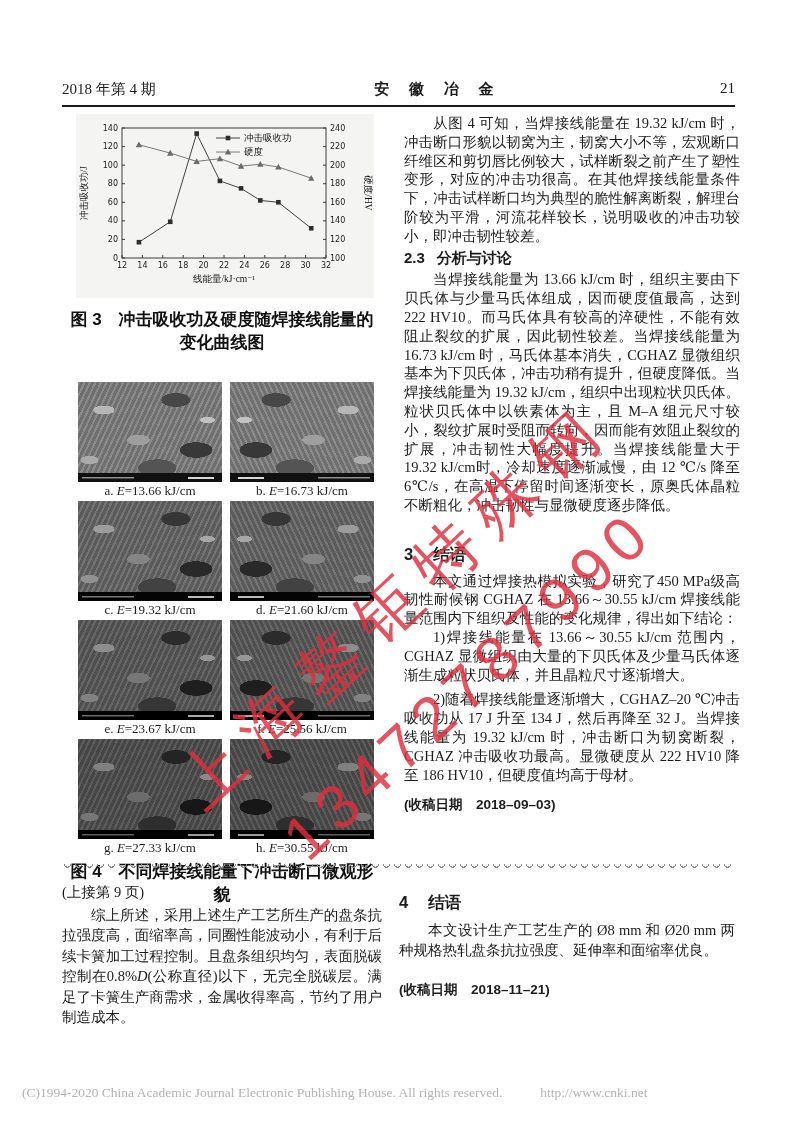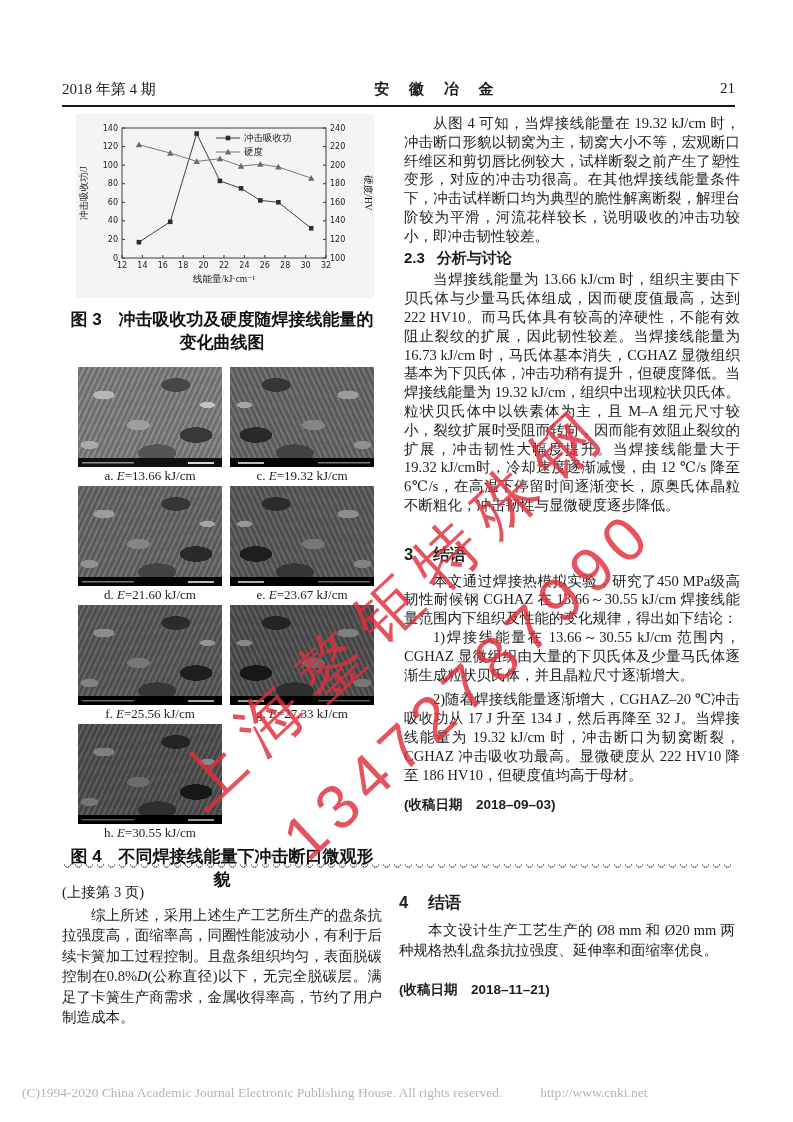--- a/index.html
+++ b/index.html
@@ -21,21 +21,21 @@
   .h-main{font-family:"Liberation Sans","DejaVu Sans",sans-serif;font-weight:700;
           font-size:16.5px;margin:30px 0 8px 0;}
   .h-main .num{margin-right:20px;}
   .received{margin-top:12px;font-family:"Liberation Sans","DejaVu Sans",sans-serif;
             font-weight:700;font-size:13.5px;padding-right:4px;}
   
   .fig3{width:298px;height:184px;margin-left:14px;background:#f4f4f2;}
   .fig-caption{margin-top:6px;text-align:center;font-family:"Liberation Sans","DejaVu Sans",sans-serif;
                font-weight:700;font-size:17px;color:#111;}
   
-  .sem-grid{margin-top:13px;margin-left:16px;display:grid;grid-template-columns:144px 144px;
+  .sem-grid{margin-top:28px;margin-left:16px;display:grid;grid-template-columns:144px 144px;
             column-gap:8px;row-gap:2px;}
   .sem{position:relative;width:144px;height:100px;background-color:#7e7e7e;background-image:
        radial-gradient(26px 11px at 18% 28%,#b7b7b7 0 40%,transparent 41%),
        radial-gradient(32px 15px at 68% 18%,#474747 0 45%,transparent 46%),
        radial-gradient(28px 13px at 42% 58%,#9e9e9e 0 40%,transparent 41%),
        radial-gradient(36px 17px at 82% 68%,#383838 0 45%,transparent 46%),
        radial-gradient(22px 10px at 8% 78%,#ababab 0 40%,transparent 41%),
        radial-gradient(42px 19px at 55% 86%,#545454 0 45%,transparent 46%),
        radial-gradient(18px 8px at 90% 38%,#c2c2c2 0 40%,transparent 41%),
        repeating-linear-gradient(115deg,rgba(255,255,255,.10) 0 2px,rgba(0,0,0,.12) 2px 5px);}
@@ -169,20 +169,24 @@
         <path d="M 152 34.8 L 155.2 40.6 L 148.8 40.6 Z" fill="#6b6b6b"></path>
         <text x="168" y="41" font-size="9.5" fill="#111">硬度</text>
       </svg>
     <div class="fig-caption">图 3　冲击吸收功及硬度随焊接线能量的变化曲线图</div>
 
     <div class="sem-grid">
       <div class="sem-cell r1">
         <div class="sem"></div>
         <div class="sem-label"><span>a. </span><i>E</i><span>=13.66 kJ/cm</span></div>
       </div>
+      <div class="sem-cell r1">
+        <div class="sem"></div>
+        <div class="sem-label"><span>b. </span><i>E</i><span>=16.73 kJ/cm</span></div>
+      </div>
       <div class="sem-cell r2">
         <div class="sem"></div>
         <div class="sem-label"><span>c. </span><i>E</i><span>=19.32 kJ/cm</span></div>
       </div>
       <div class="sem-cell r2">
         <div class="sem"></div>
         <div class="sem-label"><span>d. </span><i>E</i><span>=21.60 kJ/cm</span></div>
       </div>
       <div class="sem-cell r3">
         <div class="sem"></div>
@@ -216,21 +220,21 @@
     <p>本文通过焊接热模拟实验，研究了450 MPa级高韧性耐候钢 CGHAZ 在 13.66～30.55 kJ/cm 焊接线能量范围内下组织及性能的变化规律，得出如下结论：</p>
     <p>1)焊接线能量在 13.66～30.55 kJ/cm 范围内，CGHAZ 显微组织由大量的下贝氏体及少量马氏体逐渐生成粒状贝氏体，并且晶粒尺寸逐渐增大。</p>
     <p style="margin-top:6px;">2)随着焊接线能量逐渐增大，CGHAZ–20 ℃冲击吸收功从 17 J 升至 134 J，然后再降至 32 J。当焊接线能量为 19.32 kJ/cm 时，冲击断口为韧窝断裂，CGHAZ 冲击吸收功最高。显微硬度从 222 HV10 降至 186 HV10，但硬度值均高于母材。</p>
     <div class="received">(收稿日期　2018–09–03)</div>
   </div>
 
   <div class="bottom">
     <div class="wavy"></div>
     <div class="bottom-cols">
       <div class="b-left">
-        <p class="note">(上接第 3 页)</p>
+        <p class="note">(上接第 9 页)</p>
         <p class="body-p"><span>综上所述，采用上述生产工艺所生产的盘条抗拉强度高，面缩率高，同圈性能波动小，有利于后续卡簧加工过程控制。且盘条组织均匀，表面脱碳控制在0.8%</span><i>D</i><span>(公称直径)以下，无完全脱碳层。满足了卡簧生产商需求，金属收得率高，节约了用户制造成本。</span></p>
       </div>
       <div class="b-right">
         <div class="h-main">
           <span class="num">4</span><span>结语</span>
         </div>
         <p>本文设计生产工艺生产的 Ø8 mm 和 Ø20 mm 两种规格热轧盘条抗拉强度、延伸率和面缩率优良。</p>
         <div class="received" style="margin-top:20px;">(收稿日期　2018–11–21)</div>
       </div>
     </div>

